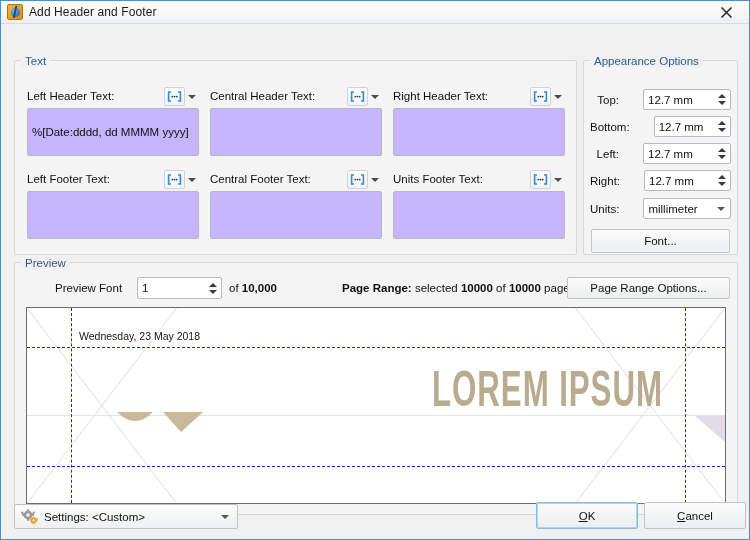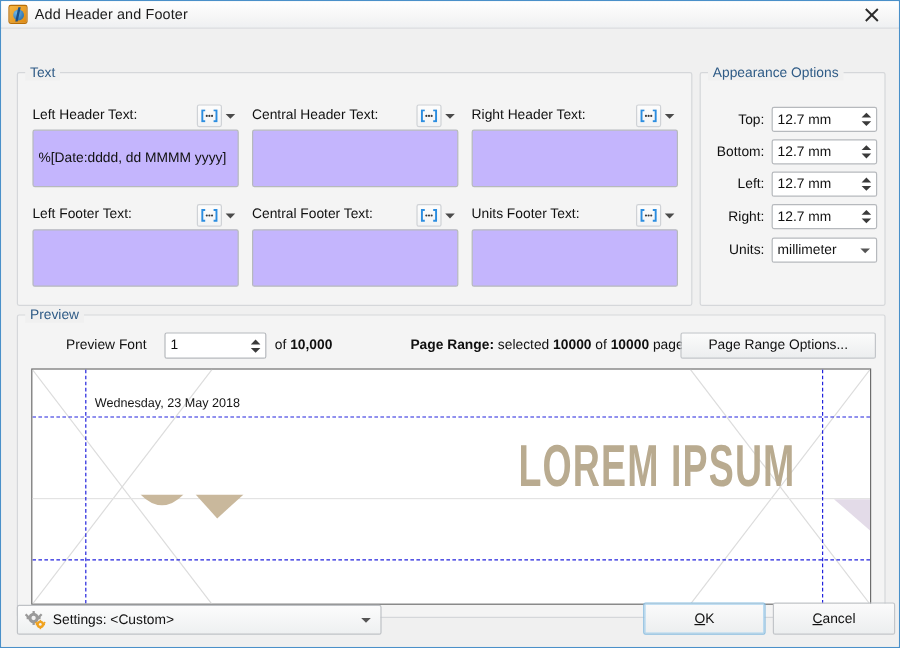--- a/index.html
+++ b/index.html
@@ -139,21 +139,21 @@
   
   .aprow {
     position:absolute;
     left:6px; right:6px;
     height:21px;
     display:flex; align-items:center;
     justify-content:flex-end;
   }
   .aplabel {
     font-size:11.5px; color:#101010;
-    margin-right:6px; white-space:nowrap;text-align:right;
+    margin-right:24px; white-space:nowrap;text-align:right;
   }
   .spin {
     position:relative;
     width:88px; height:21px;
     background:#fff;
     border:1px solid #b6b9bd;
     border-radius:2px;
     display:flex; align-items:center;
   }
   .spin input {
@@ -298,21 +298,21 @@
     pointer-events:none;
   }
 
   
   #bottom {
     position:absolute; left:0; right:0; bottom:0;
     height:44px;
   }
   #settings-combo {
     position:absolute; left:13px; top:9px;
-    width:304px; height:25px;
+    width:224px; height:25px;
     background:linear-gradient(#fcfcfc,#eef0f1);
     border:1px solid #bfc2c6;
     border-radius:2px;
     display:flex; align-items:center;
     padding-left:6px;
     font-size:11.5px; color:#111;
     cursor:pointer;
   }
   #settings-combo .carrow {
     position:absolute; right:8px; top:50%; margin-top:-2px;
@@ -518,20 +518,21 @@
       </div>
 
       <div class="aprow" style="top:137px;">
         <span class="aplabel">Units:</span>
         <span class="combo">
           <span>millimeter</span>
           <span class="carrow"></span>
         </span>
       </div>
 
+      <div class="btn" id="font-btn">Font...</div>
     </div>
 
     <div class="group" id="grp-preview">
       <div class="glabel" style="top:-8px; background:#f0f0f0;">Preview</div>
 
       <div id="prev-row">
         <div id="prev-page-label">Preview Font</div>
         <span class="spin" id="prev-spin">
           <input value="1" style="">
           <span class="arrows">

